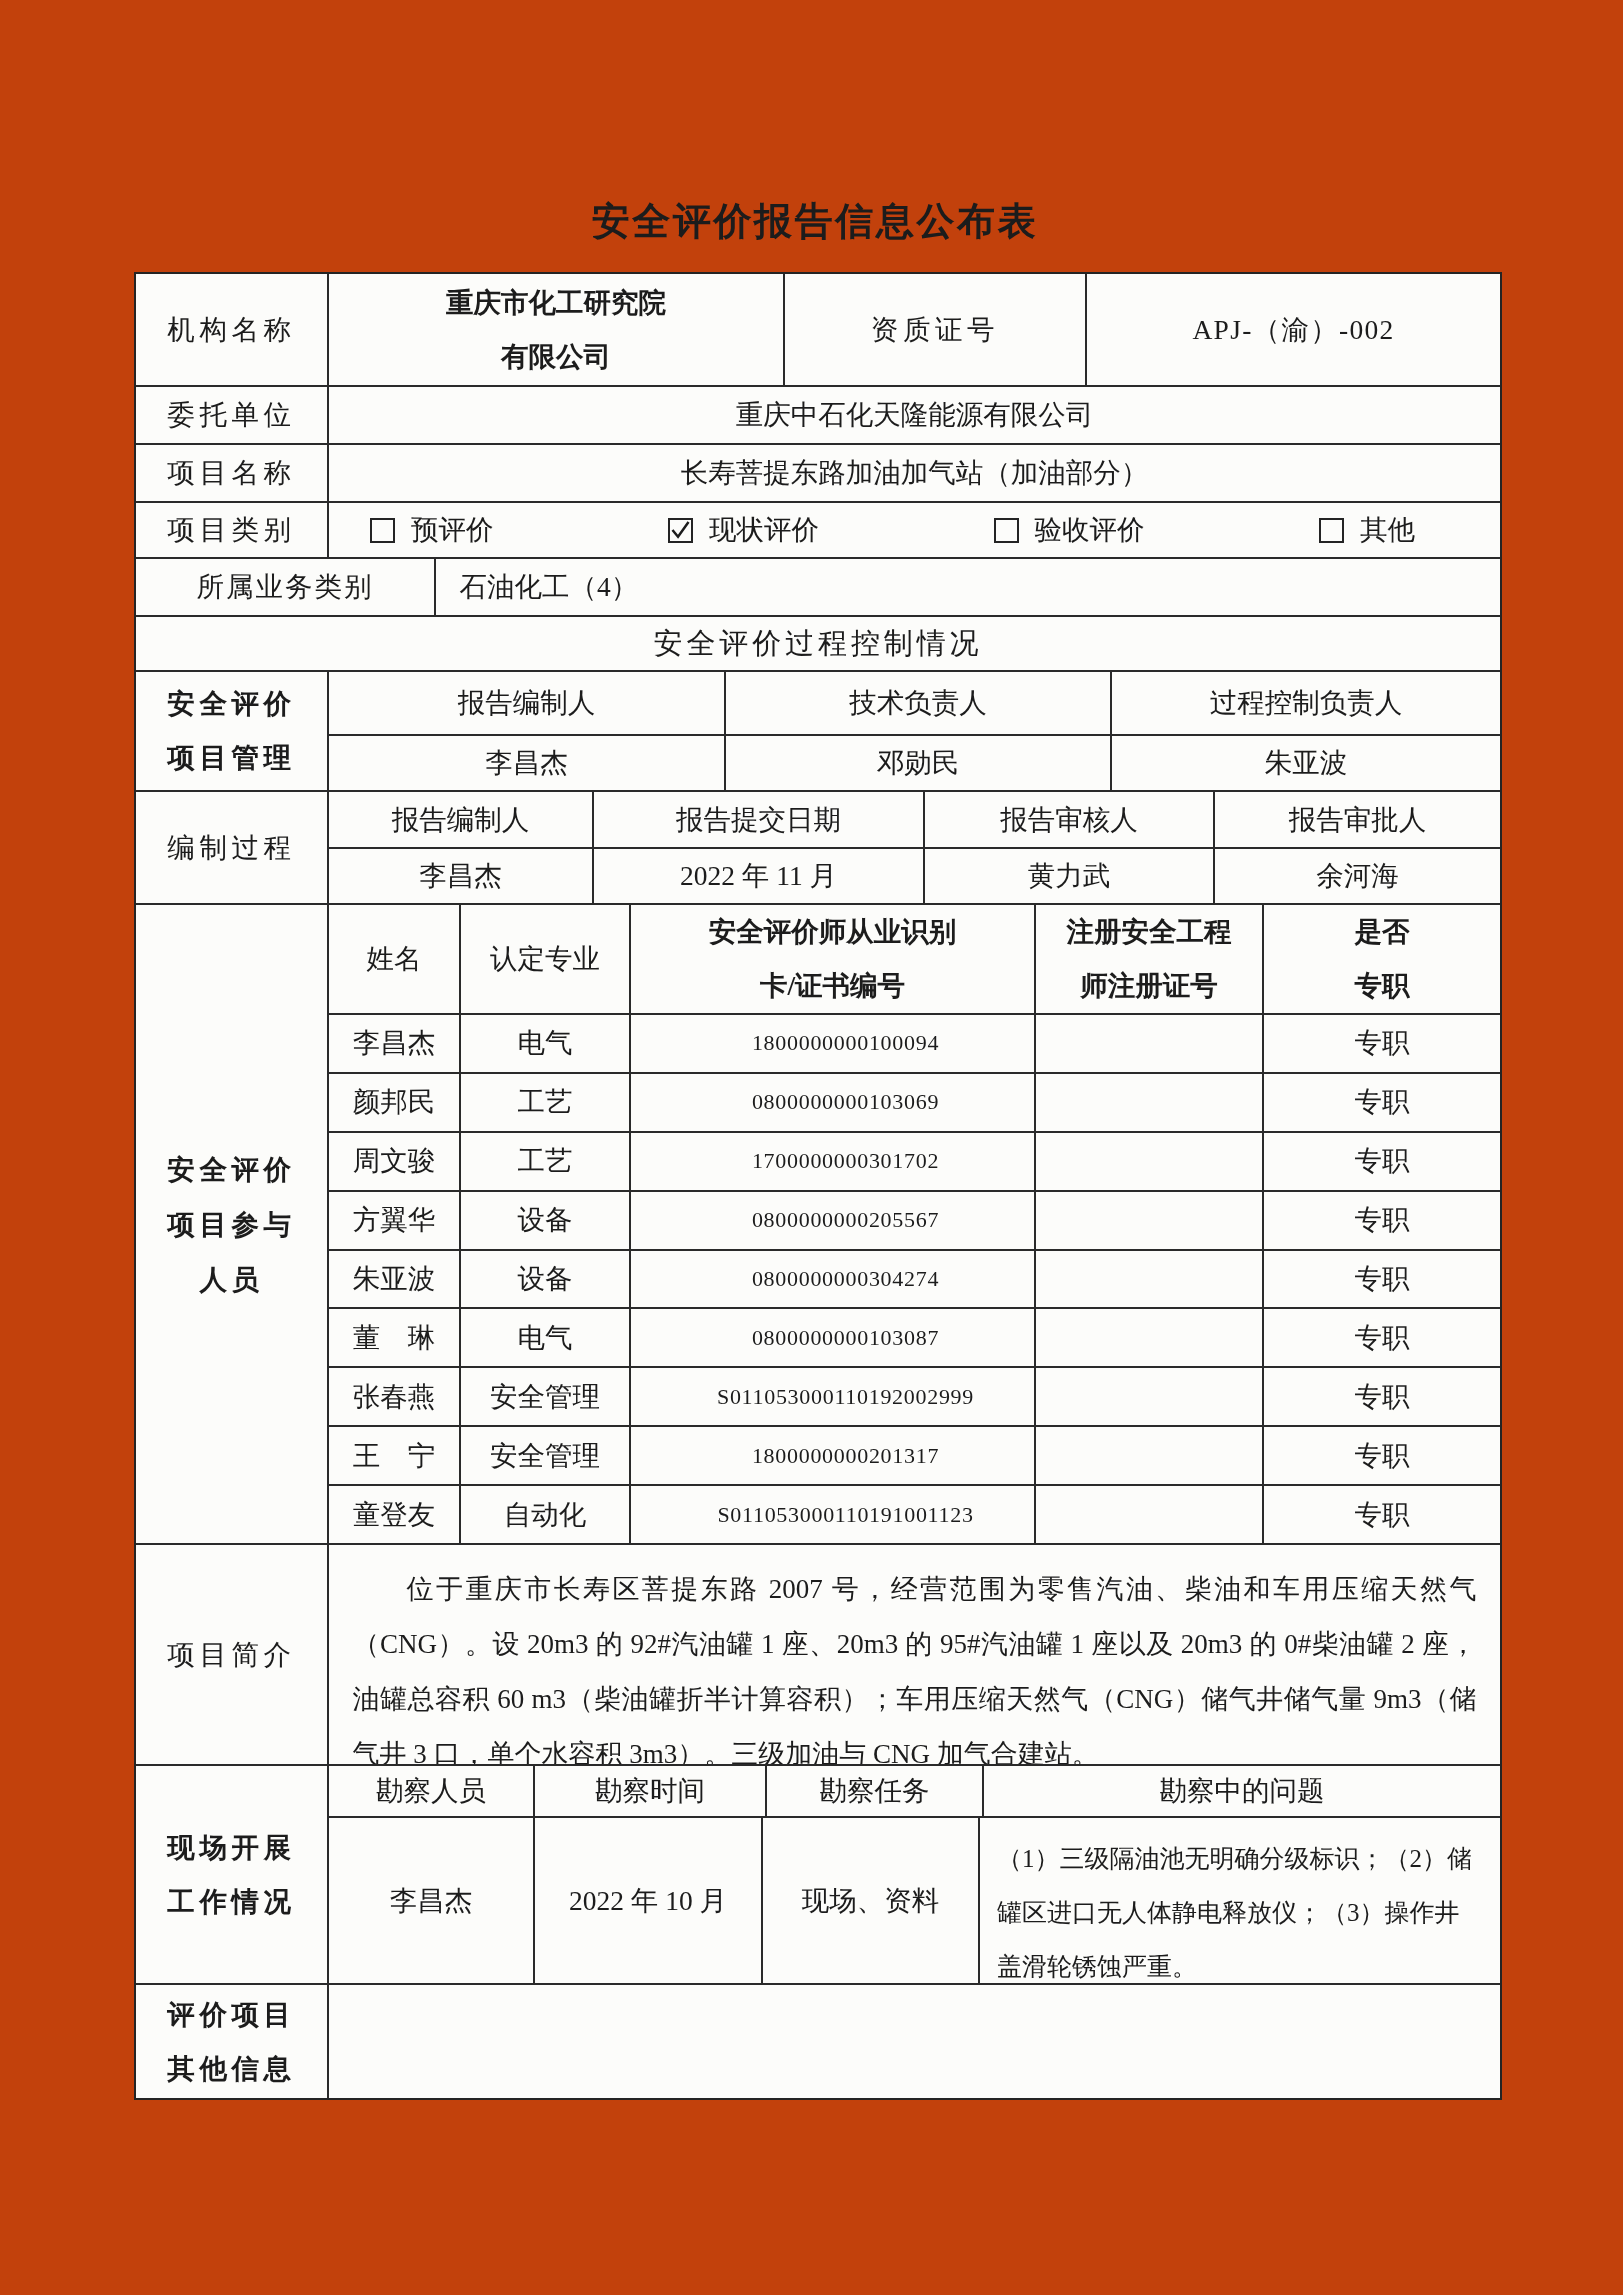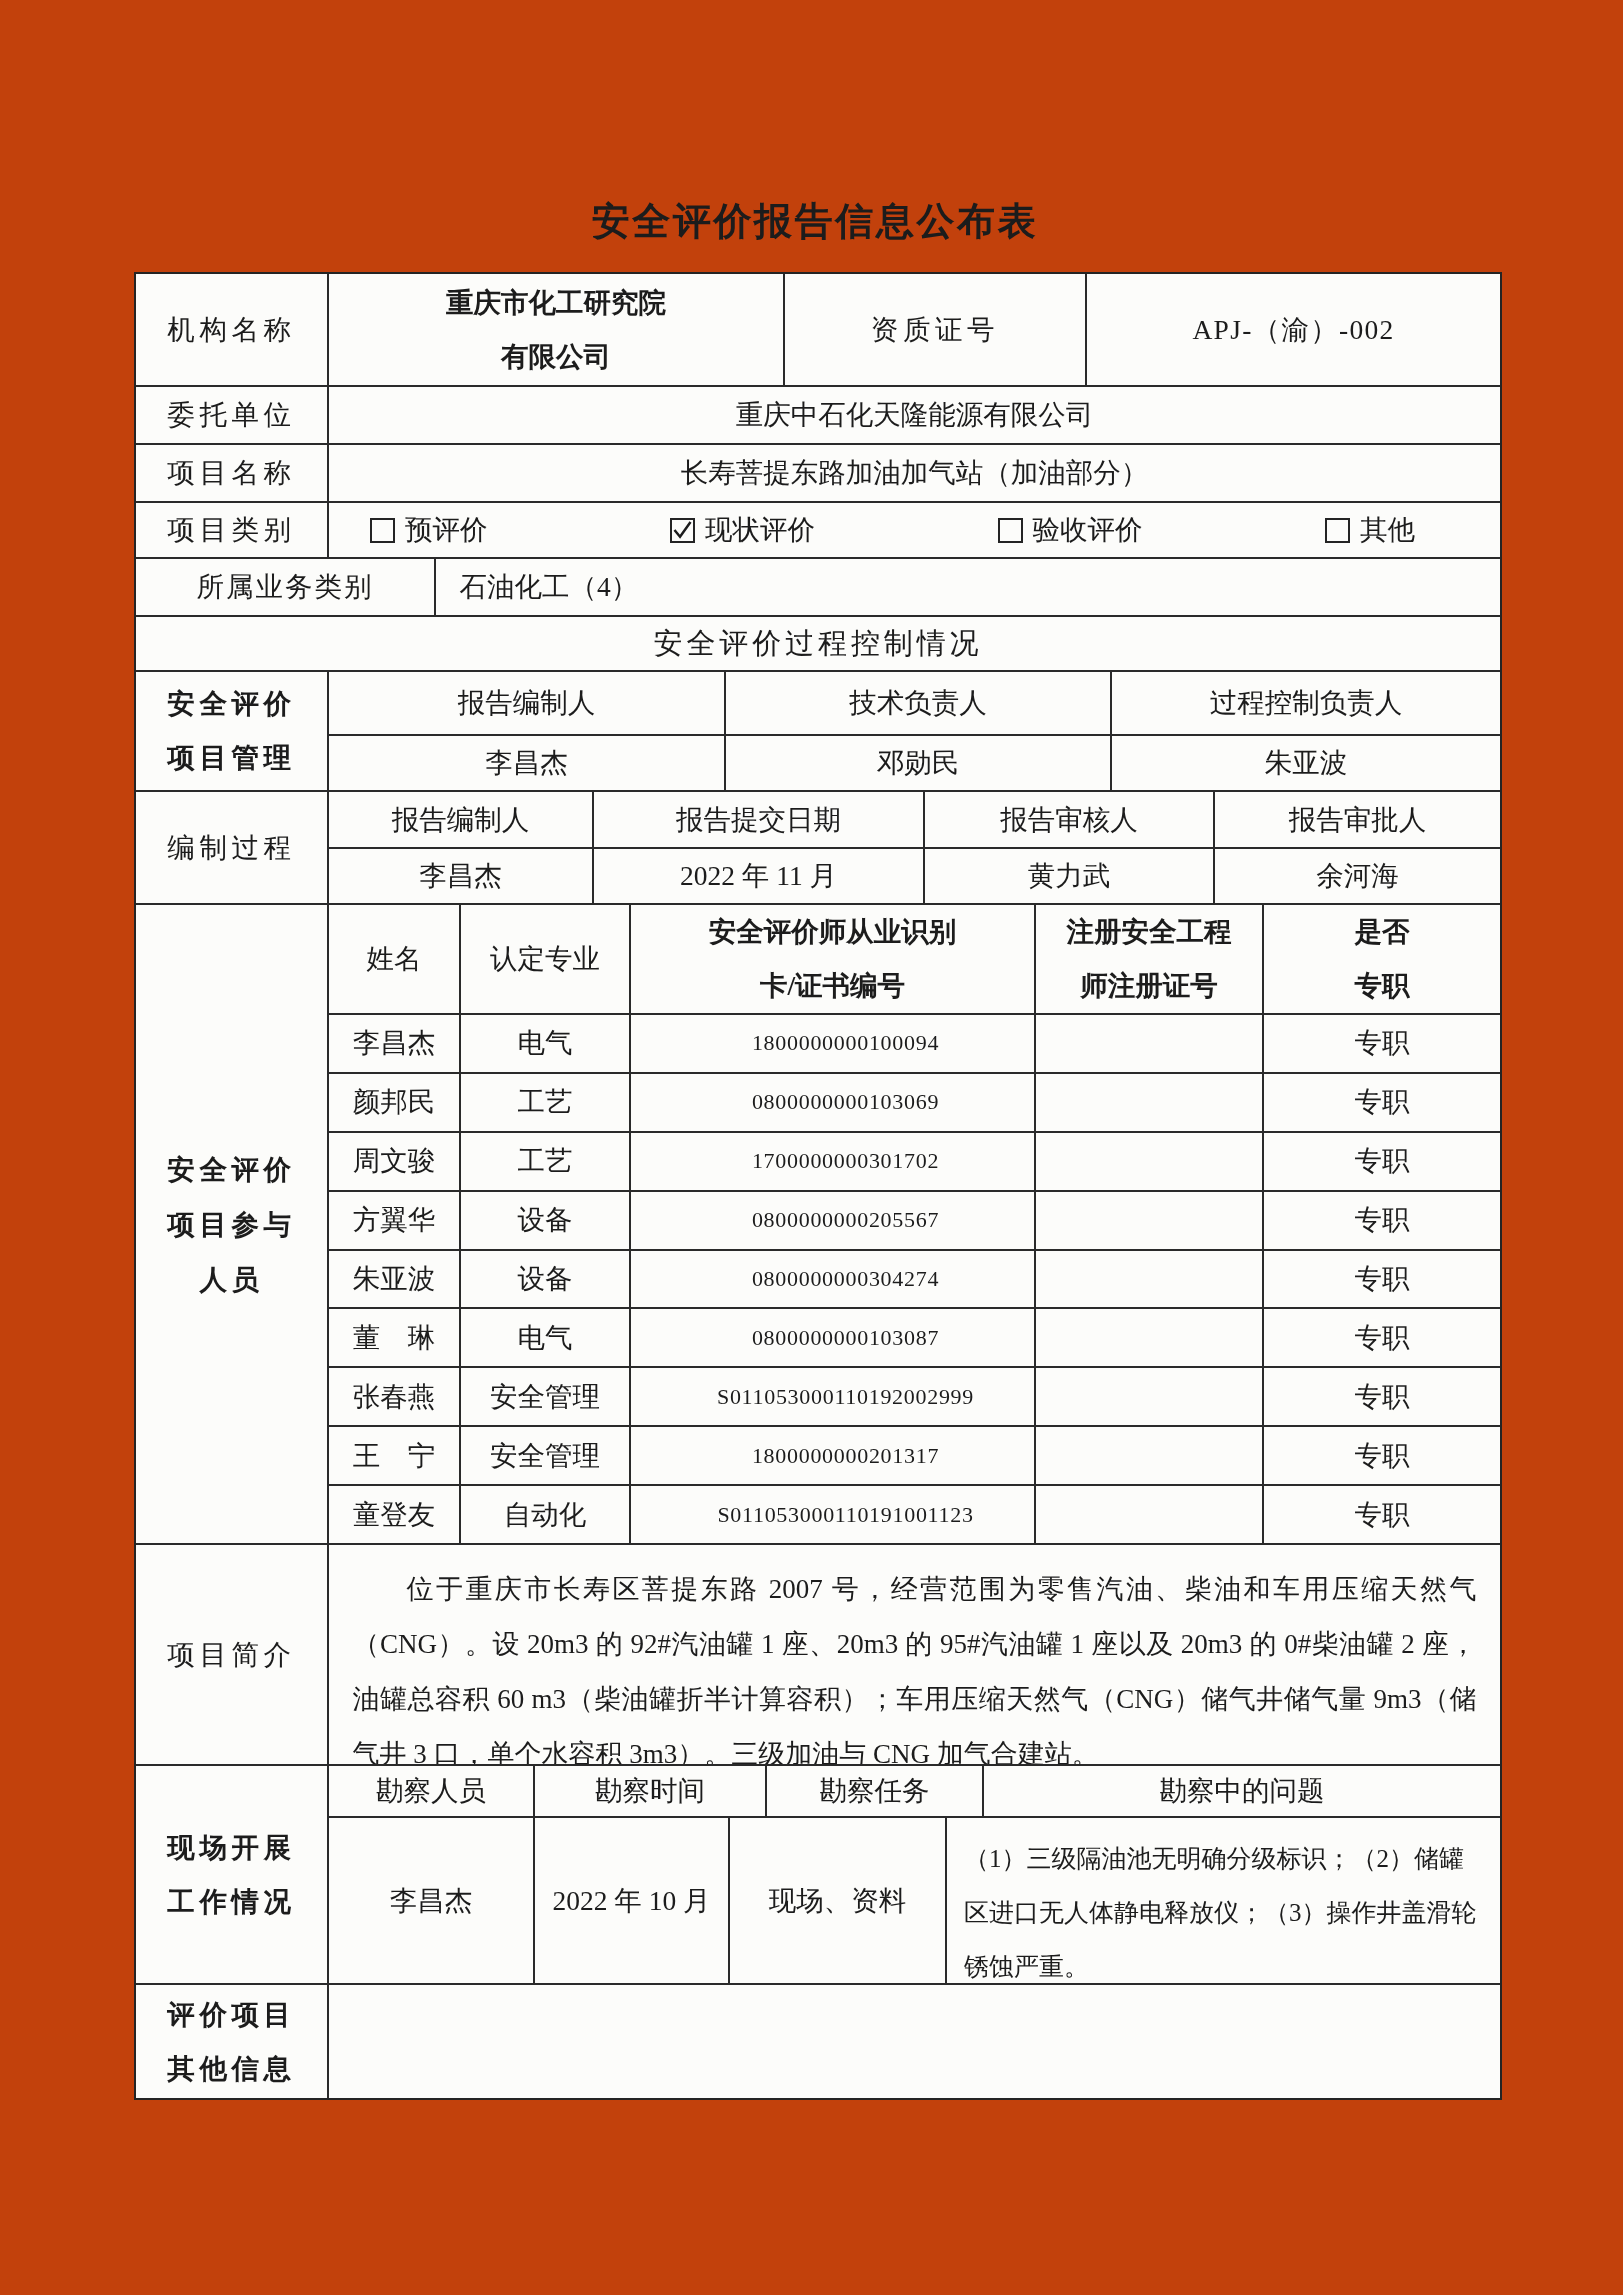--- a/index.html
+++ b/index.html
@@ -36,21 +36,21 @@
     display:block; padding:17px 23.6px 0 23.6px; font-size:27px; line-height:55px;
     text-align:justify; text-indent:2em;
   }
   .problems {
     display:block; padding:14.4px 17px 0 17px; font-size:25px; line-height:54px;
     text-align:left;
   }
   .cats {
     justify-content:space-between; padding:0 85px 0 41px;
   }
-  .cat { display:inline-flex; align-items:center; gap:10px; }
+  .cat { display:inline-flex; align-items:center; gap:16px; }
   .box {
     width:25px; height:25px; border:2px solid #242424; display:inline-flex;
     align-items:center; justify-content:center; background:#fcfcfa;
   }
   .check-svg { width:22px; height:22px; }
   .hdr-big { letter-spacing:3.9px; font-size:29px; }
 </style>
 </head>
 <body>
 
@@ -242,21 +242,21 @@
 工作情况</div>
       <div class="sec-right">
         <div class="row" style="height:52px">
           <div class="cell" style="width:206px">勘察人员</div>
           <div class="cell" style="width:232px">勘察时间</div>
           <div class="cell" style="width:217px">勘察任务</div>
           <div class="cell last" style="flex:1">勘察中的问题</div>
         </div>
         <div class="row" style="height:167px">
           <div class="cell" style="width:206px">李昌杰</div>
-          <div class="cell" style="width:195px">2022 年 10 月</div>
+          <div class="cell" style="width:228px">2022 年 10 月</div>
           <div class="cell" style="width:217px">现场、资料</div>
           <div class="cell last" style="flex:1;align-items:flex-start">
             <span class="problems">（1）三级隔油池无明确分级标识；（2）储罐区进口无人体静电释放仪；（3）操作井盖滑轮锈蚀严重。</span>
           </div>
         </div>
       </div>
     </div>
 
     <div class="row bottom" style="height:113px">
       <div class="cell label pre lh" style="width:193px">评价项目

